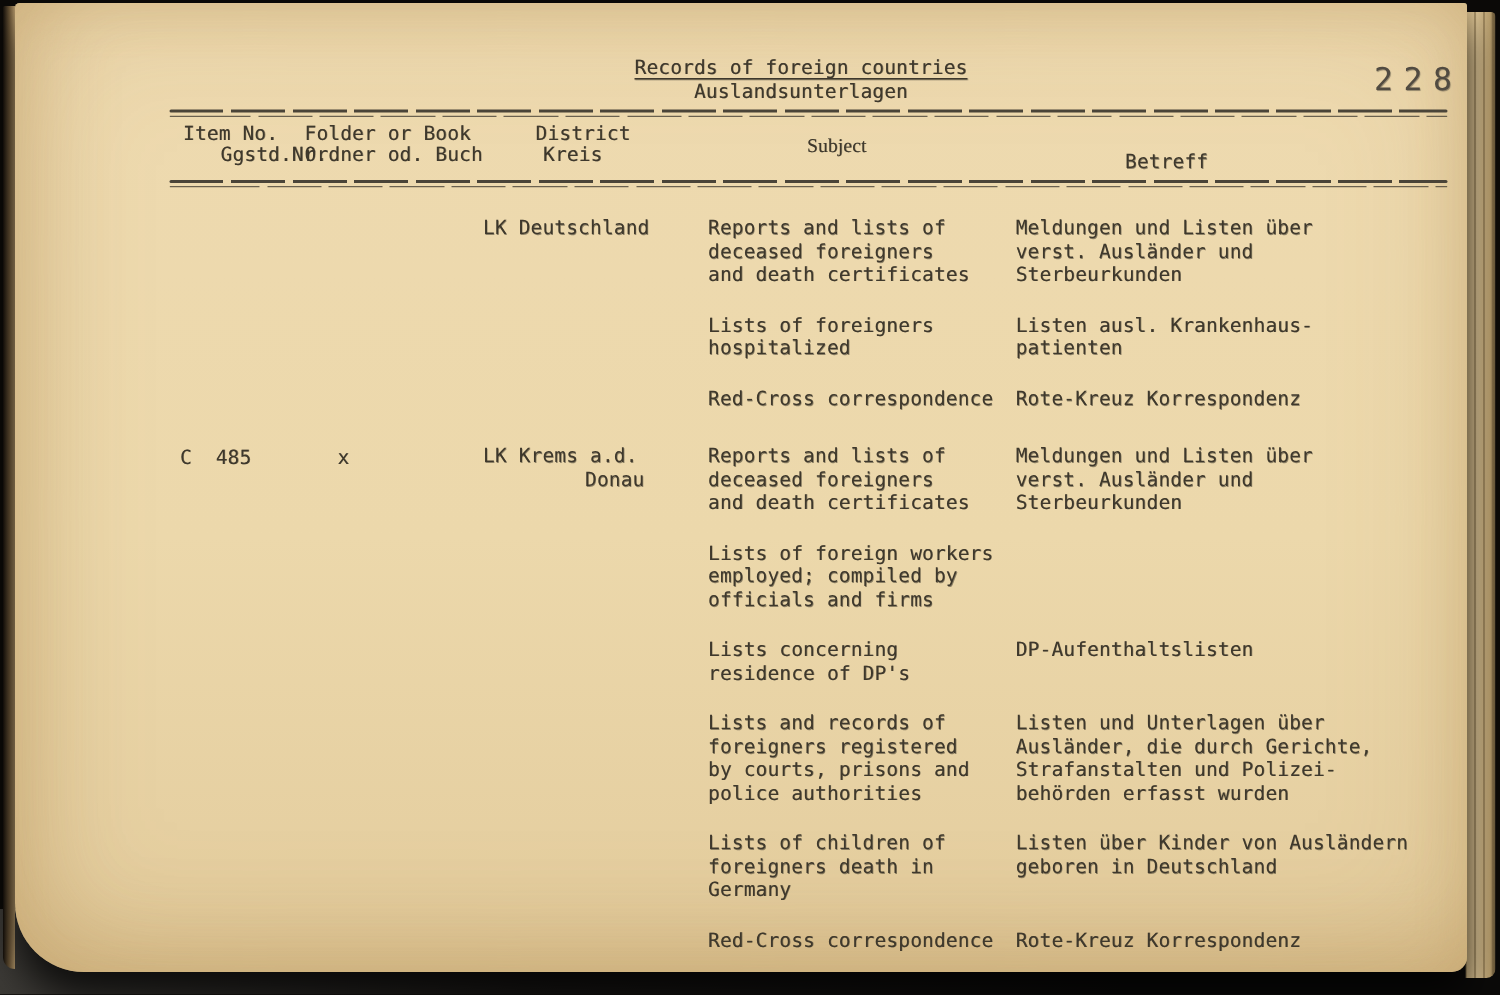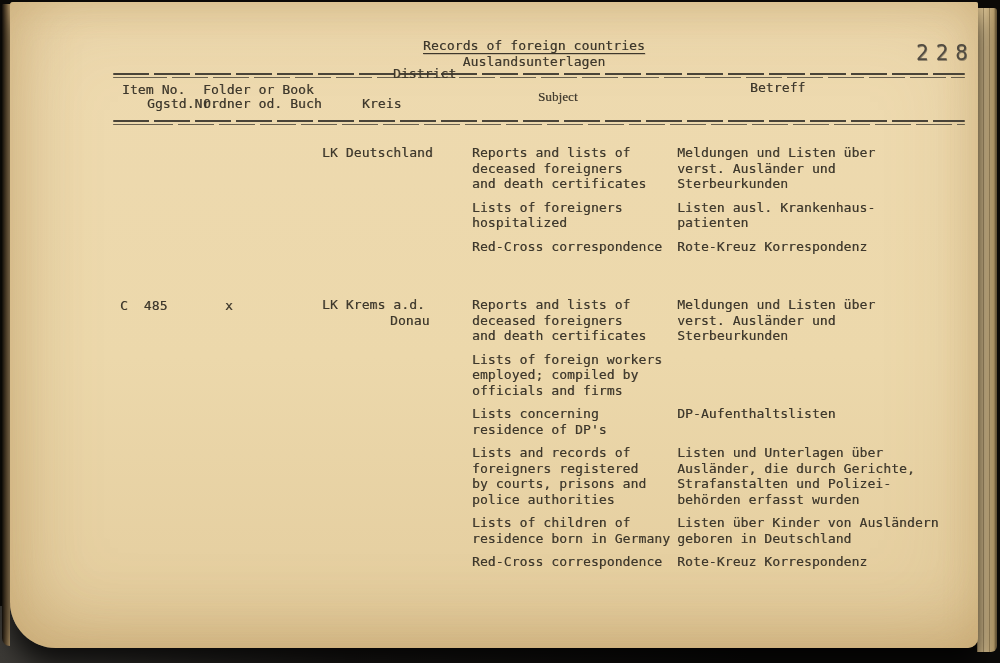--- a/index.html
+++ b/index.html
@@ -69,34 +69,34 @@
   .rule-a1{top:71px;}
   .rule-a2{top:75px;background-position:18px 0;}
   .rule-b1{top:118px;}
   .rule-b2{top:122px;background-position:24px 0;}
 
   
   .h-item1{left:112px;top:80px;}
   .h-item2{left:126px;top:94px;margin-left:11px;}
   .h-folder1{left:193px;top:80px;}
   .h-folder2{left:193px;top:94px;}
-  .h-district1{left:347px;top:64px;margin-left:36px;}
+  .h-district1{left:347px;top:80px;}
   .h-district2{left:352px;top:94px;}
   .h-subject{left:528px;top:87px;font-family:Liberation Serif, serif;}
-  .h-betreff{left:740px;top:78px;}
+  .h-betreff{left:740px;top:99px;}
 
   .block{position:absolute;left:0;width:968px;}
   .block-1{top:143px;}
   .block-2{top:295px;}
   .cell-item{position:absolute;left:110px;top:1px;}
   .cell-folder{position:absolute;left:215px;top:1px;}
   .cell-district{position:absolute;left:312px;top:0;width:160px;}
   .cell-district .d2{padding-left:68px;}
   .pair{display:flex;align-items:flex-start;justify-content:space-between;}
-  .pair + .pair{margin-top:8px;}
+  .pair + .pair{margin-top:18px;}
   .cell-subject{margin-left:462px;width:225px;}
   .cell-betreff{width:330px;}
 </style>
 </head>
 <body>
 
 <div class="scene">
   <div class="floor"></div>
   <div class="binding-strip"></div>
   <div class="fore-edge"></div>
@@ -182,21 +182,21 @@
 foreigners registered
 by courts, prisons and
 police authorities</div>
           <div class="cell-betreff ink preline">Listen und Unterlagen über
 Ausländer, die durch Gerichte,
 Strafanstalten und Polizei-
 behörden erfasst wurden</div>
         </div>
         <div class="pair">
           <div class="cell-subject ink preline">Lists of children of
-residence born in Germany</div>
+foreigners death in Germany</div>
           <div class="cell-betreff ink preline">Listen über Kinder von Ausländern
 geboren in Deutschland</div>
         </div>
         <div class="pair">
           <div class="cell-subject ink preline">Red-Cross correspondence</div>
           <div class="cell-betreff ink preline">Rote-Kreuz Korrespondenz</div>
         </div>
       </div>
     </div>
 

